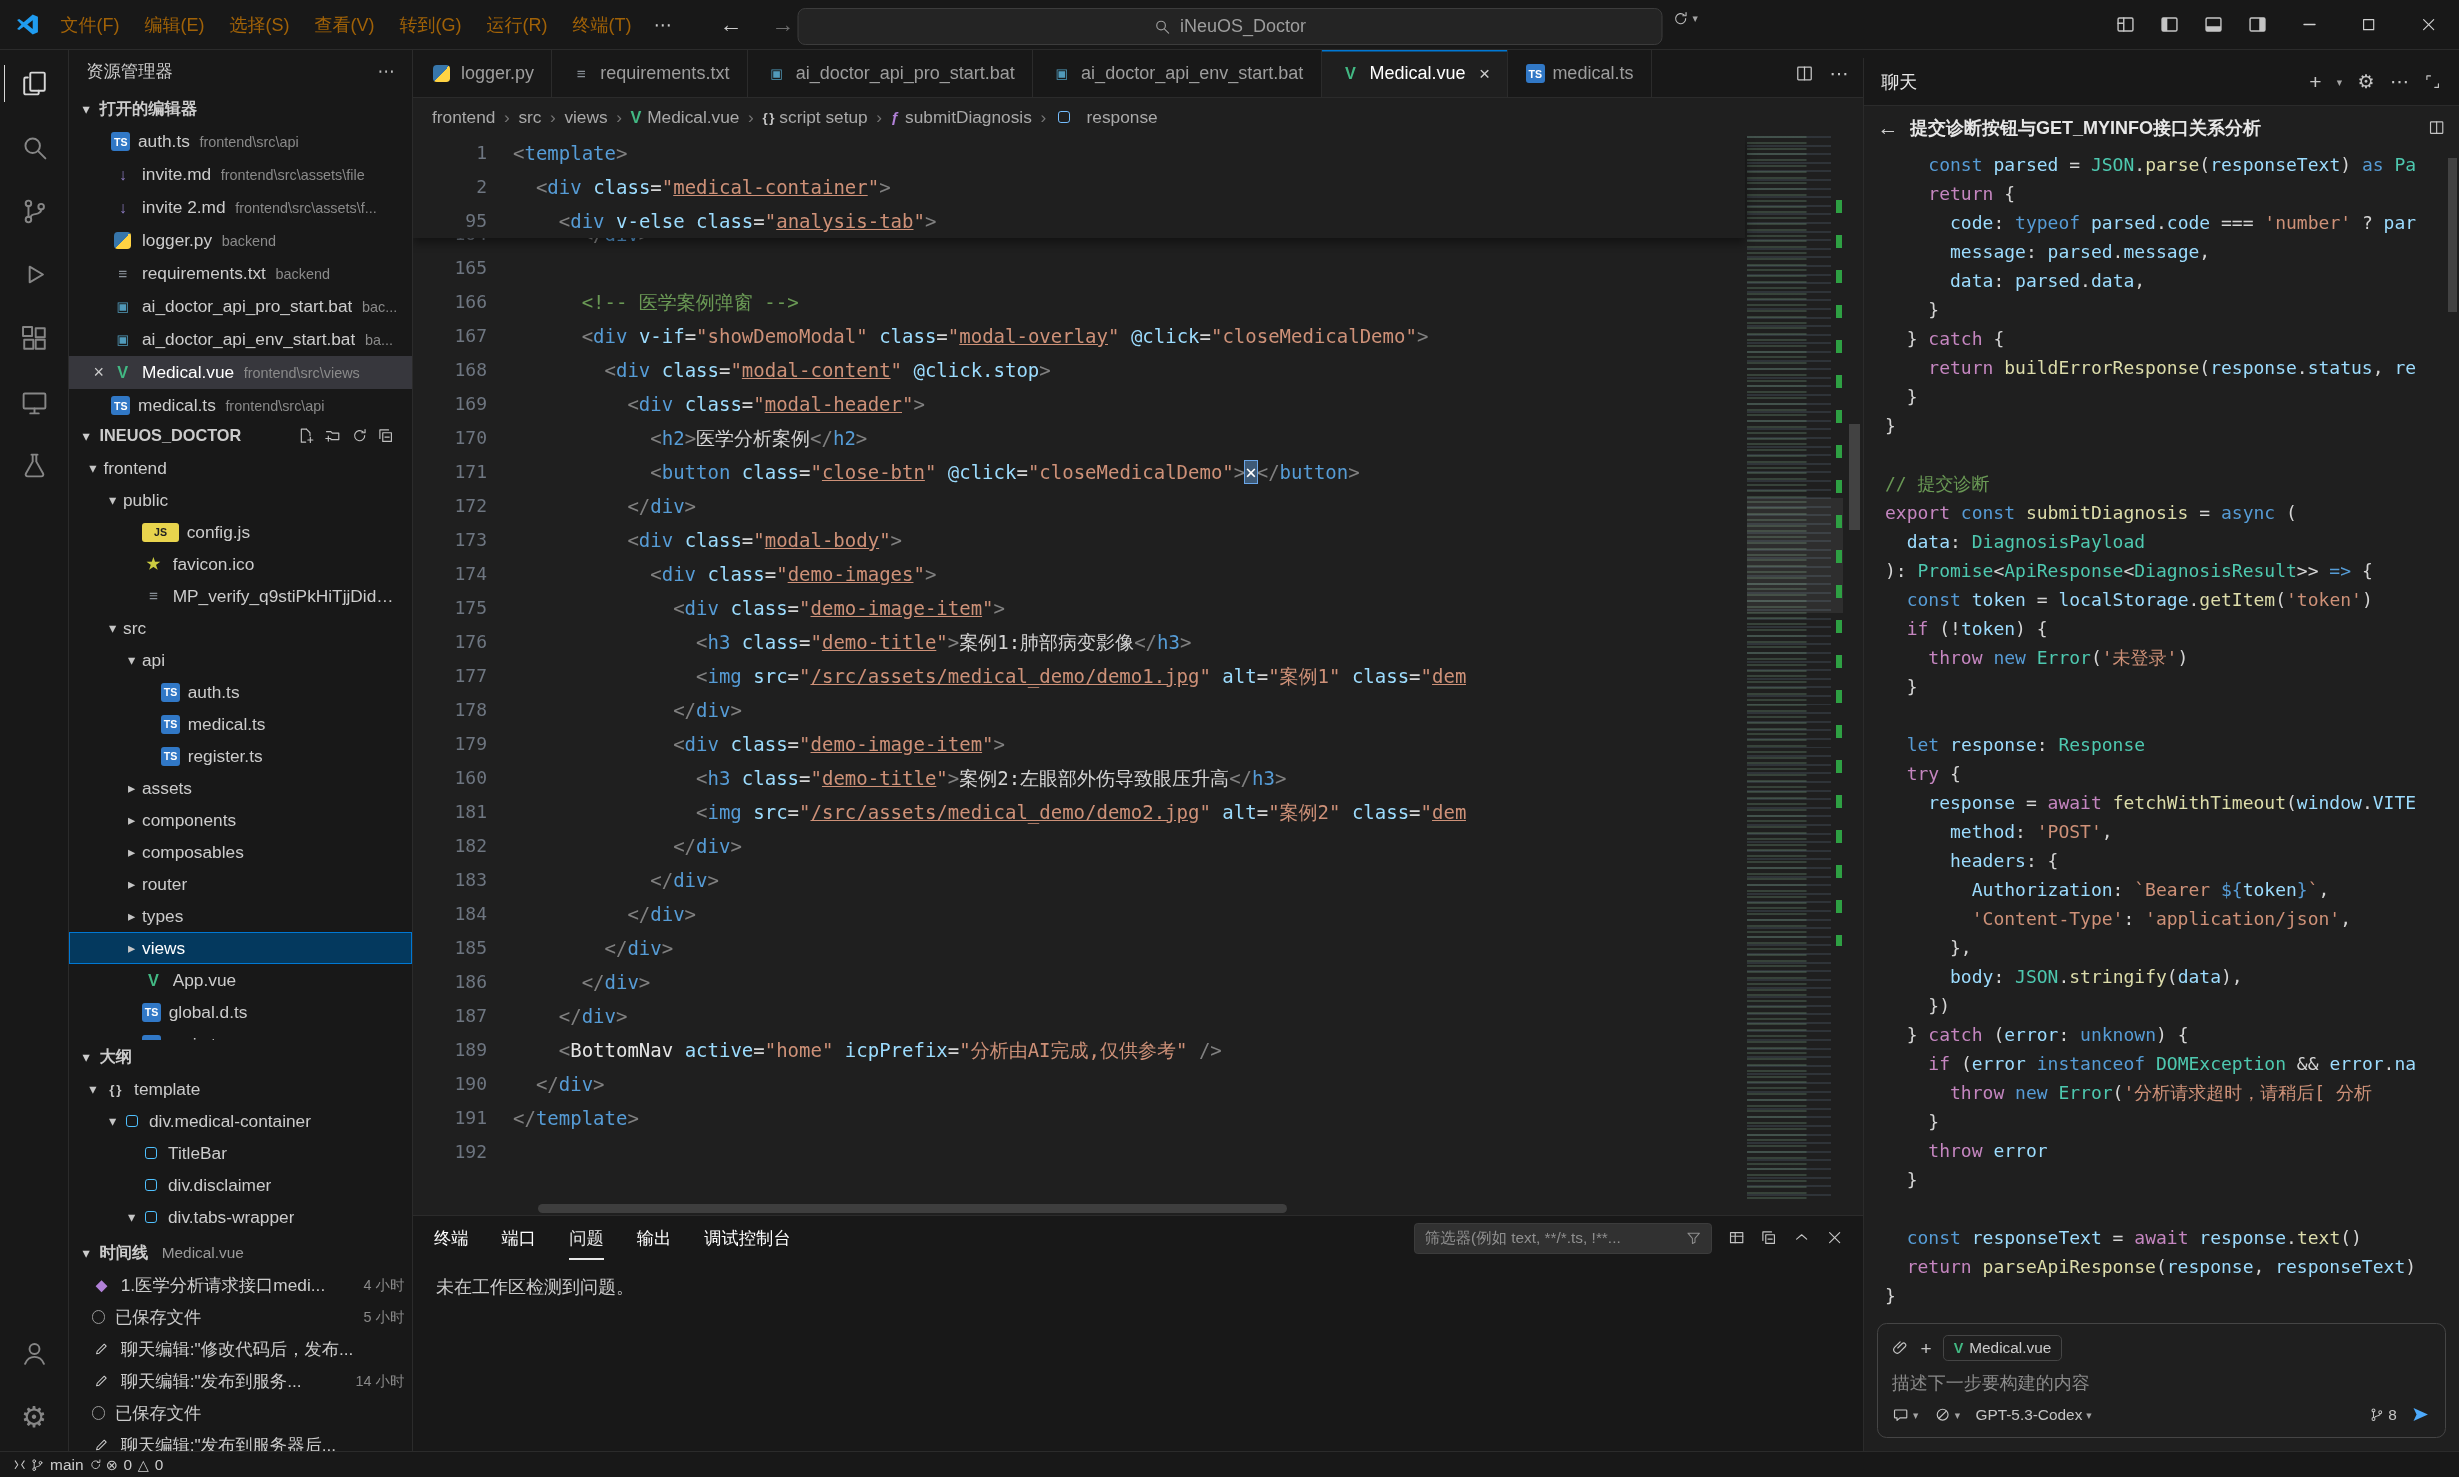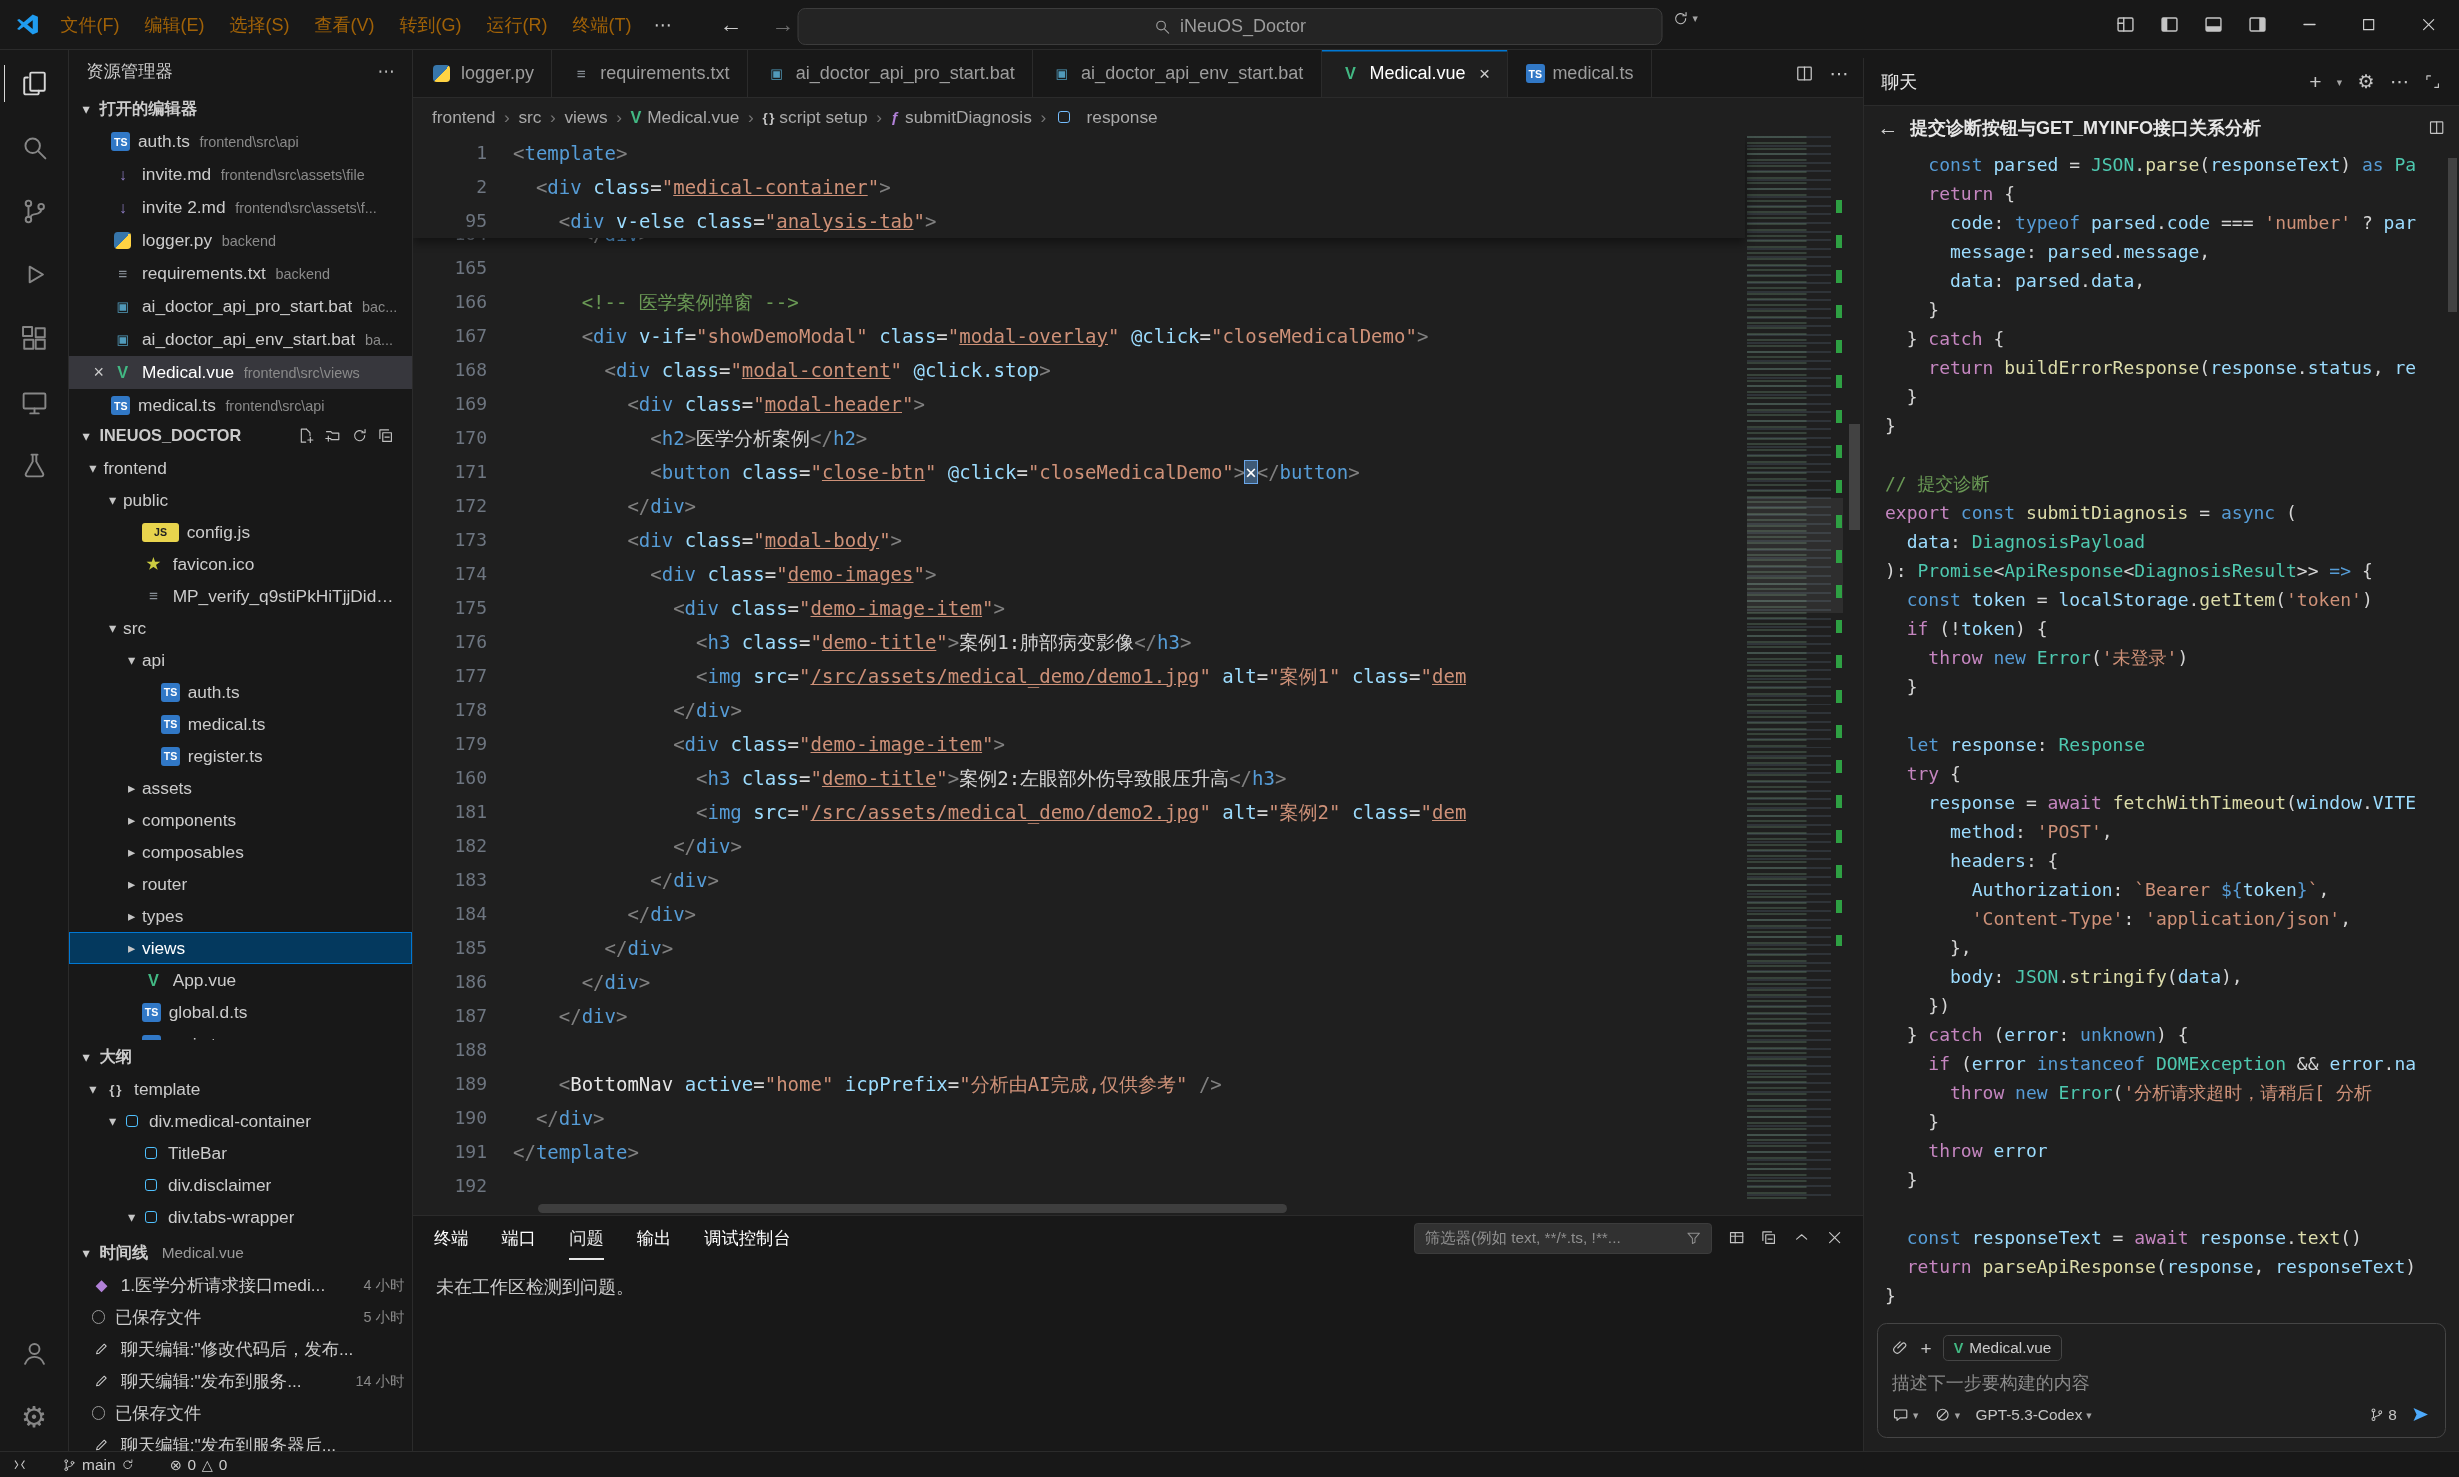--- a/index.html
+++ b/index.html
@@ -131,21 +131,21 @@
   .chip .fic{width:auto;height:auto;margin:0;font-size:14.4px}
   .ci-ph{color:#8a8a8a;font-size:18px}
   .ci-bottom{display:flex;align-items:center;gap:15.4px;color:#c5c5c5;font-size:15.4px}
   .ci-ctl{display:flex;align-items:center;gap:3.8px}
   .caret{font-size:10.6px;color:#a5a5a5}
   .ci-right{margin-left:auto;display:flex;align-items:center;gap:13.4px}
   .send{display:flex}
 
   
   .statusbar{position:absolute;left:0;right:0;bottom:0;height:27px;background:var(--bg);border-top:1px solid var(--bd);display:flex;align-items:center;font-size:15.4px;color:#cccccc}
-  .sbl{display:flex;align-items:flex-end;gap:35px;padding-left:11.5px;height:100%}
+  .sbl{display:flex;align-items:flex-end;gap:3px;padding-left:11.5px;height:100%}
   .sb-item{display:flex;align-items:center;gap:5.8px;height:100%}
   .sbr{margin-left:auto;display:flex;align-items:center;gap:23px;height:100%;background:var(--bluebar);color:#ffffff;padding:0 17.3px}
   .sb-err,.sb-warn{font-size:14.4px}
 </style>
 </head>
 <body>
 
 <div class="screen">
 
   <div class="titlebar">
@@ -721,24 +721,20 @@
             <span class="ln">185</span>
             <span class="lc"><span class="tok-d">        </span><span class="tok-p">&lt;/</span><span class="tok-tag">div</span><span class="tok-p">&gt;</span></span>
           </div>
           <div class="code-line">
             <span class="ln">186</span>
             <span class="lc"><span class="tok-d">      </span><span class="tok-p">&lt;/</span><span class="tok-tag">div</span><span class="tok-p">&gt;</span></span>
           </div>
           <div class="code-line">
             <span class="ln">187</span>
             <span class="lc"><span class="tok-d">    </span><span class="tok-p">&lt;/</span><span class="tok-tag">div</span><span class="tok-p">&gt;</span></span>
-          </div>
-          <div class="code-line">
-            <span class="ln">188</span>
-            <span class="lc"></span>
           </div>
           <div class="code-line">
             <span class="ln">189</span>
             <span class="lc"><span class="tok-d">    </span><span class="tok-p">&lt;</span><span class="tok-cmp">BottomNav</span><span class="tok-d"> </span><span class="tok-attr">active</span><span class="tok-d">=</span><span class="tok-s">"home"</span><span class="tok-d"> </span><span class="tok-attr">icpPrefix</span><span class="tok-d">=</span><span class="tok-s">"分析由AI完成,仅供参考"</span><span class="tok-d"> </span><span class="tok-p">/&gt;</span></span>
           </div>
           <div class="code-line">
             <span class="ln">190</span>
             <span class="lc"><span class="tok-d">  </span><span class="tok-p">&lt;/</span><span class="tok-tag">div</span><span class="tok-p">&gt;</span></span>
           </div>
           <div class="code-line">

